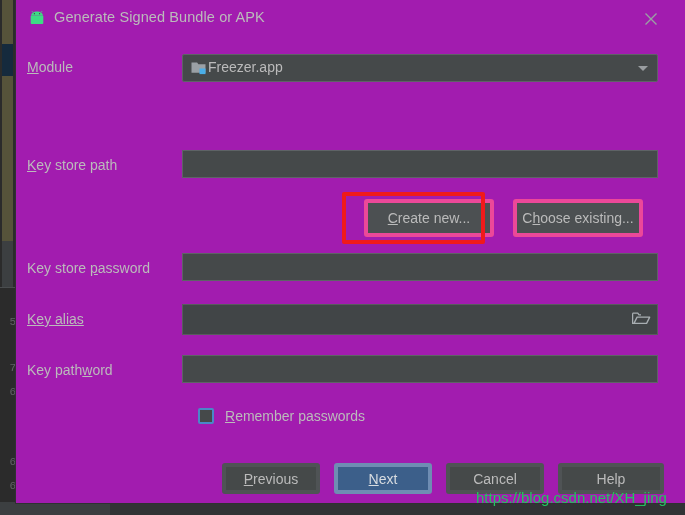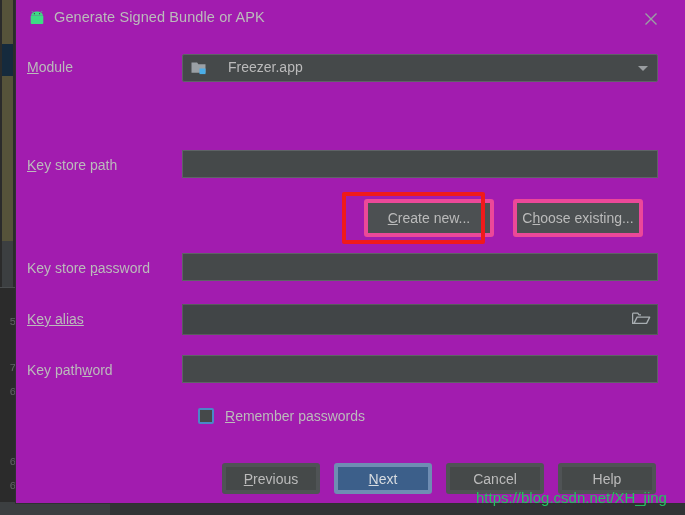--- a/index.html
+++ b/index.html
@@ -160,21 +160,21 @@
     box-sizing: border-box;
     border-radius: 2px;
   }
   .combo-icon {
     position: absolute;
     left: 8px; top: 6px;
     width: 16px; height: 14px;
   }
   .combo-text {
     position: absolute;
-    left: 45px; top: 4px;
+    left: 25px; top: 4px;
     font-size: 14px;
     color: #bbbbbb;
   }
   .combo-arrow {
     position: absolute;
     right: 9px; top: 11px;
     width: 0; height: 0;
     border-left: 5px solid transparent;
     border-right: 5px solid transparent;
     border-top: 5px solid #999da0;
@@ -341,21 +341,21 @@
 
     <button class="btn flat" style="left:206px; top:463px; width:98px; height:31px;">
         <span><u>P</u><span>revious</span></span>
       </button>
     <button class="btn primary" style="left:318px; top:463px; width:98px; height:31px;">
         <span><u>N</u><span>ext</span></span>
       </button>
     <button class="btn flat" style="left:430px; top:463px; width:98px; height:31px;">
         <span>Cancel</span>
       </button>
-    <button class="btn flat" style="left:542px; top:463px; width:98px; height:31px;">
+    <button class="btn flat" style="left:542px; top:463px; width:106px; height:31px;">
         <span>Help</span>
       </button>
 
   </div>
 
   <div class="highlight-box"></div>
 
   <div class="watermark">https://blog.csdn.net/XH_jing</div>
 
 </div>

